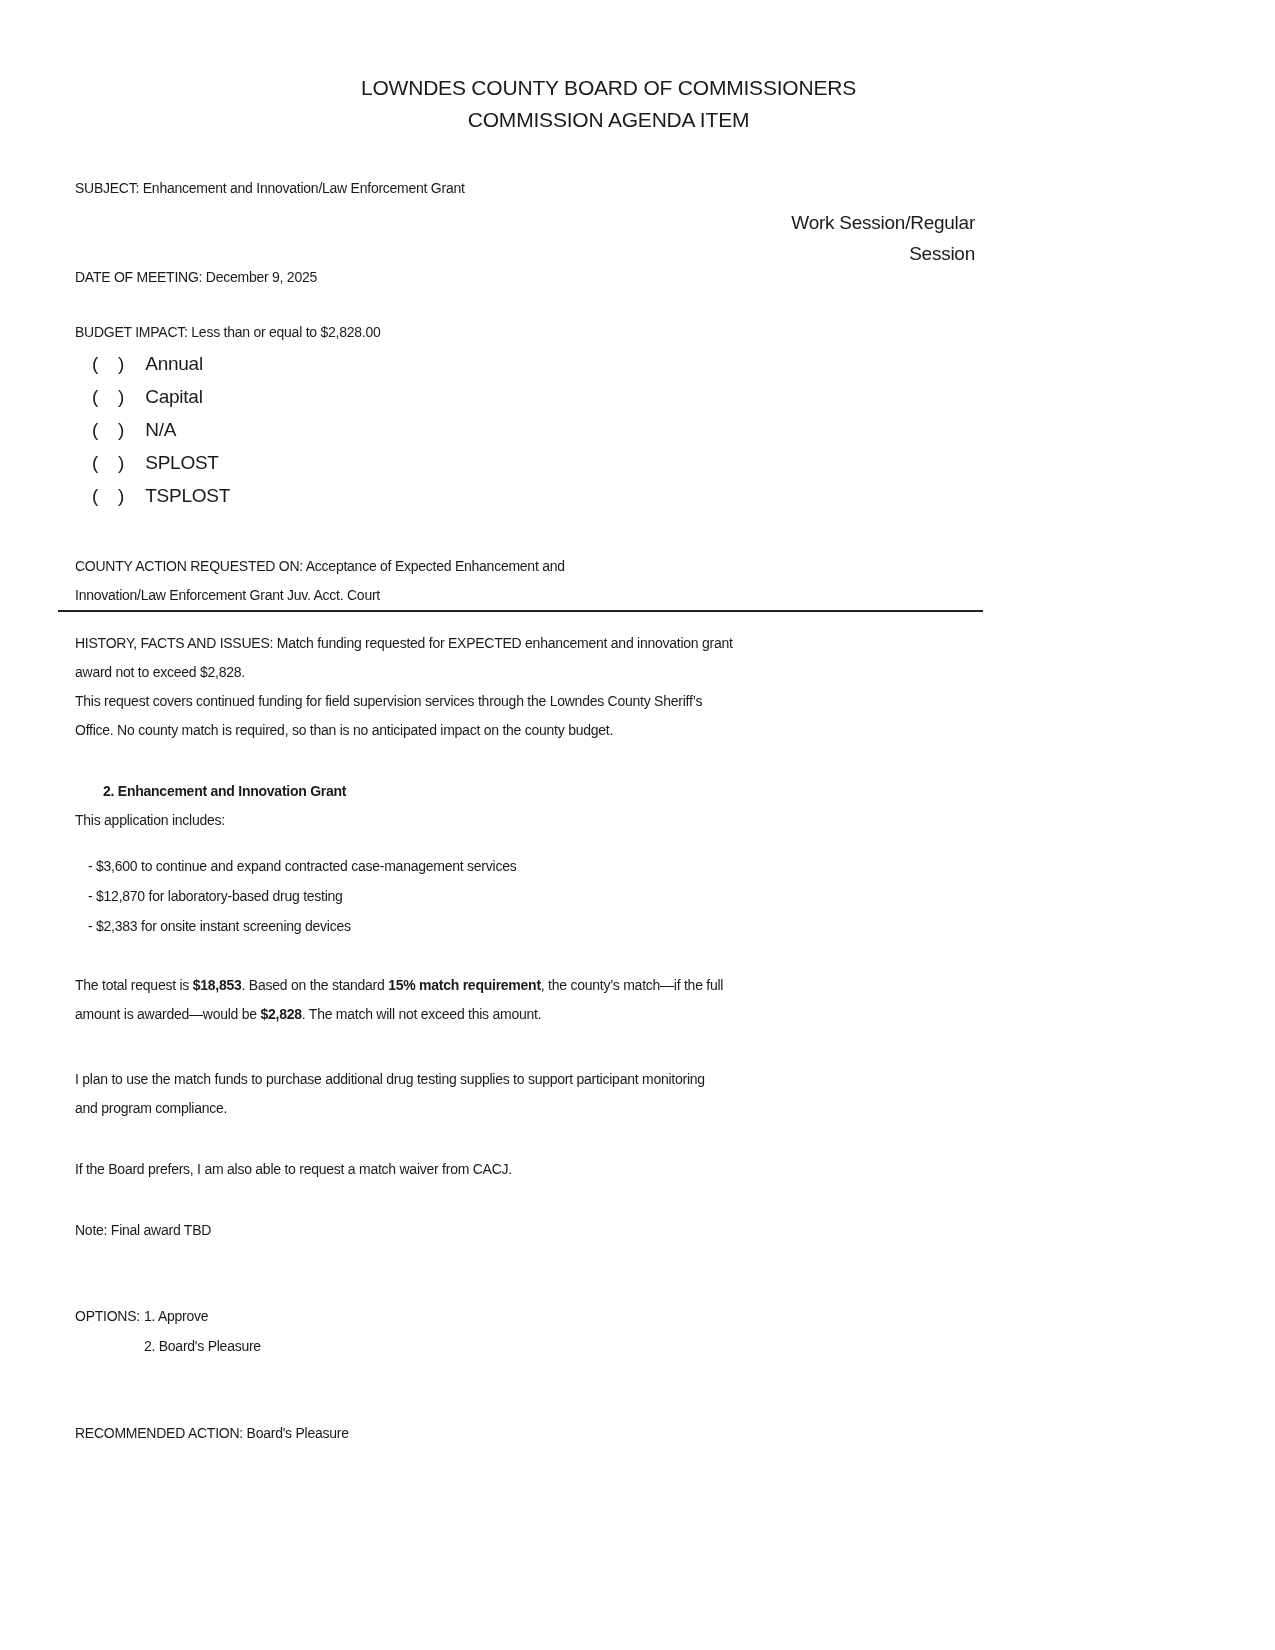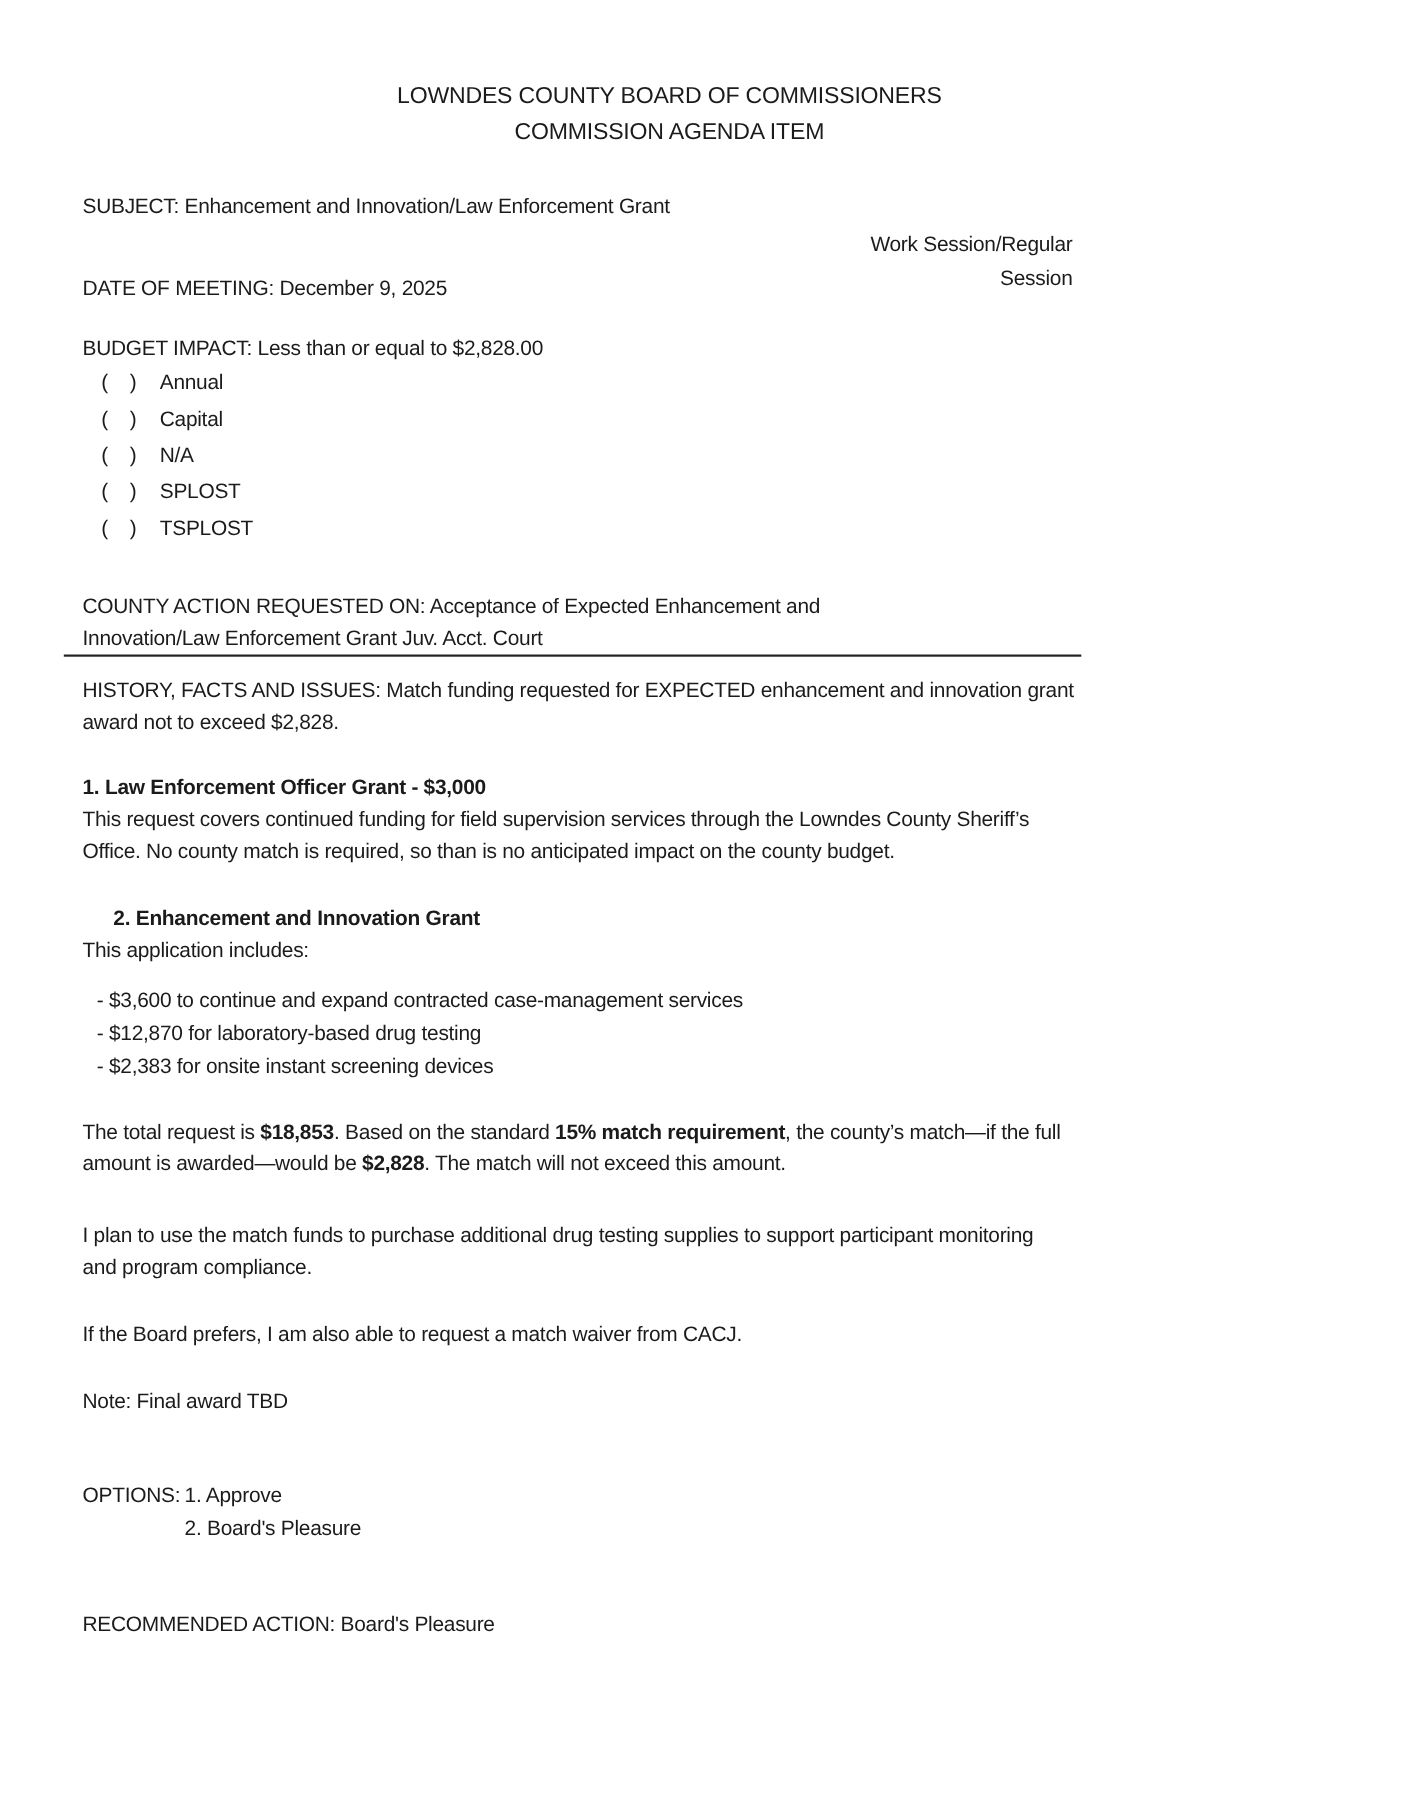--- a/index.html
+++ b/index.html
@@ -12,36 +12,36 @@
     overflow: hidden;
   }
   .doc {
     width: 1180px;
     height: 1650px;
     padding: 72px 75px 0 75px;
     position: relative;
     background: #ffffff;
   }
   .line {
-    font-size: 19px;
+    font-size: 14px;
     line-height: 29px;
     letter-spacing: -0.25px;
     white-space: nowrap;
   }
   .title-block {
     width: 1067px;
     text-align: center;
   }
   .title-block .line {
     font-size: 21px;
     line-height: 32px;
     letter-spacing: -0.2px;
   }
   .subject-row { position: relative; margin-top: 38px; }
-  .date-line { margin-top: 45px; }
+  .date-line { margin-top: 60px; }
   .session-block {
     position: absolute;
     left: 715px;
     top: 33px;
     width: 185px;
     white-space: normal;
     font-size: 19px;
     line-height: 31px;
     letter-spacing: -0.25px;
     text-align: right;
@@ -112,21 +112,20 @@
   <div class="county-action">
     <div class="line">COUNTY ACTION REQUESTED ON: Acceptance of Expected Enhancement and</div>
     <div class="line">Innovation/Law Enforcement Grant Juv. Acct. Court</div>
   </div>
 
   <div class="history-block">
     <div class="line">HISTORY, FACTS AND ISSUES: Match funding requested for EXPECTED enhancement and innovation grant</div>
     <div class="line">award not to exceed $2,828.</div>
   </div>
 
-  <div class="line grant1-heading">1. Law Enforcement Officer Grant - $3,000</div>
   <div>
     <div class="line">This request covers continued funding for field supervision services through the Lowndes County Sheriff’s</div>
     <div class="line">Office. No county match is required, so than is no anticipated impact on the county budget.</div>
   </div>
 
   <div class="line grant2-heading">2. Enhancement and Innovation Grant</div>
   <div class="line">This application includes:</div>
   <div class="bullet-list">
     <div class="line">- $3,600 to continue and expand contracted case-management services</div>
     <div class="line">- $12,870 for laboratory-based drug testing</div>

